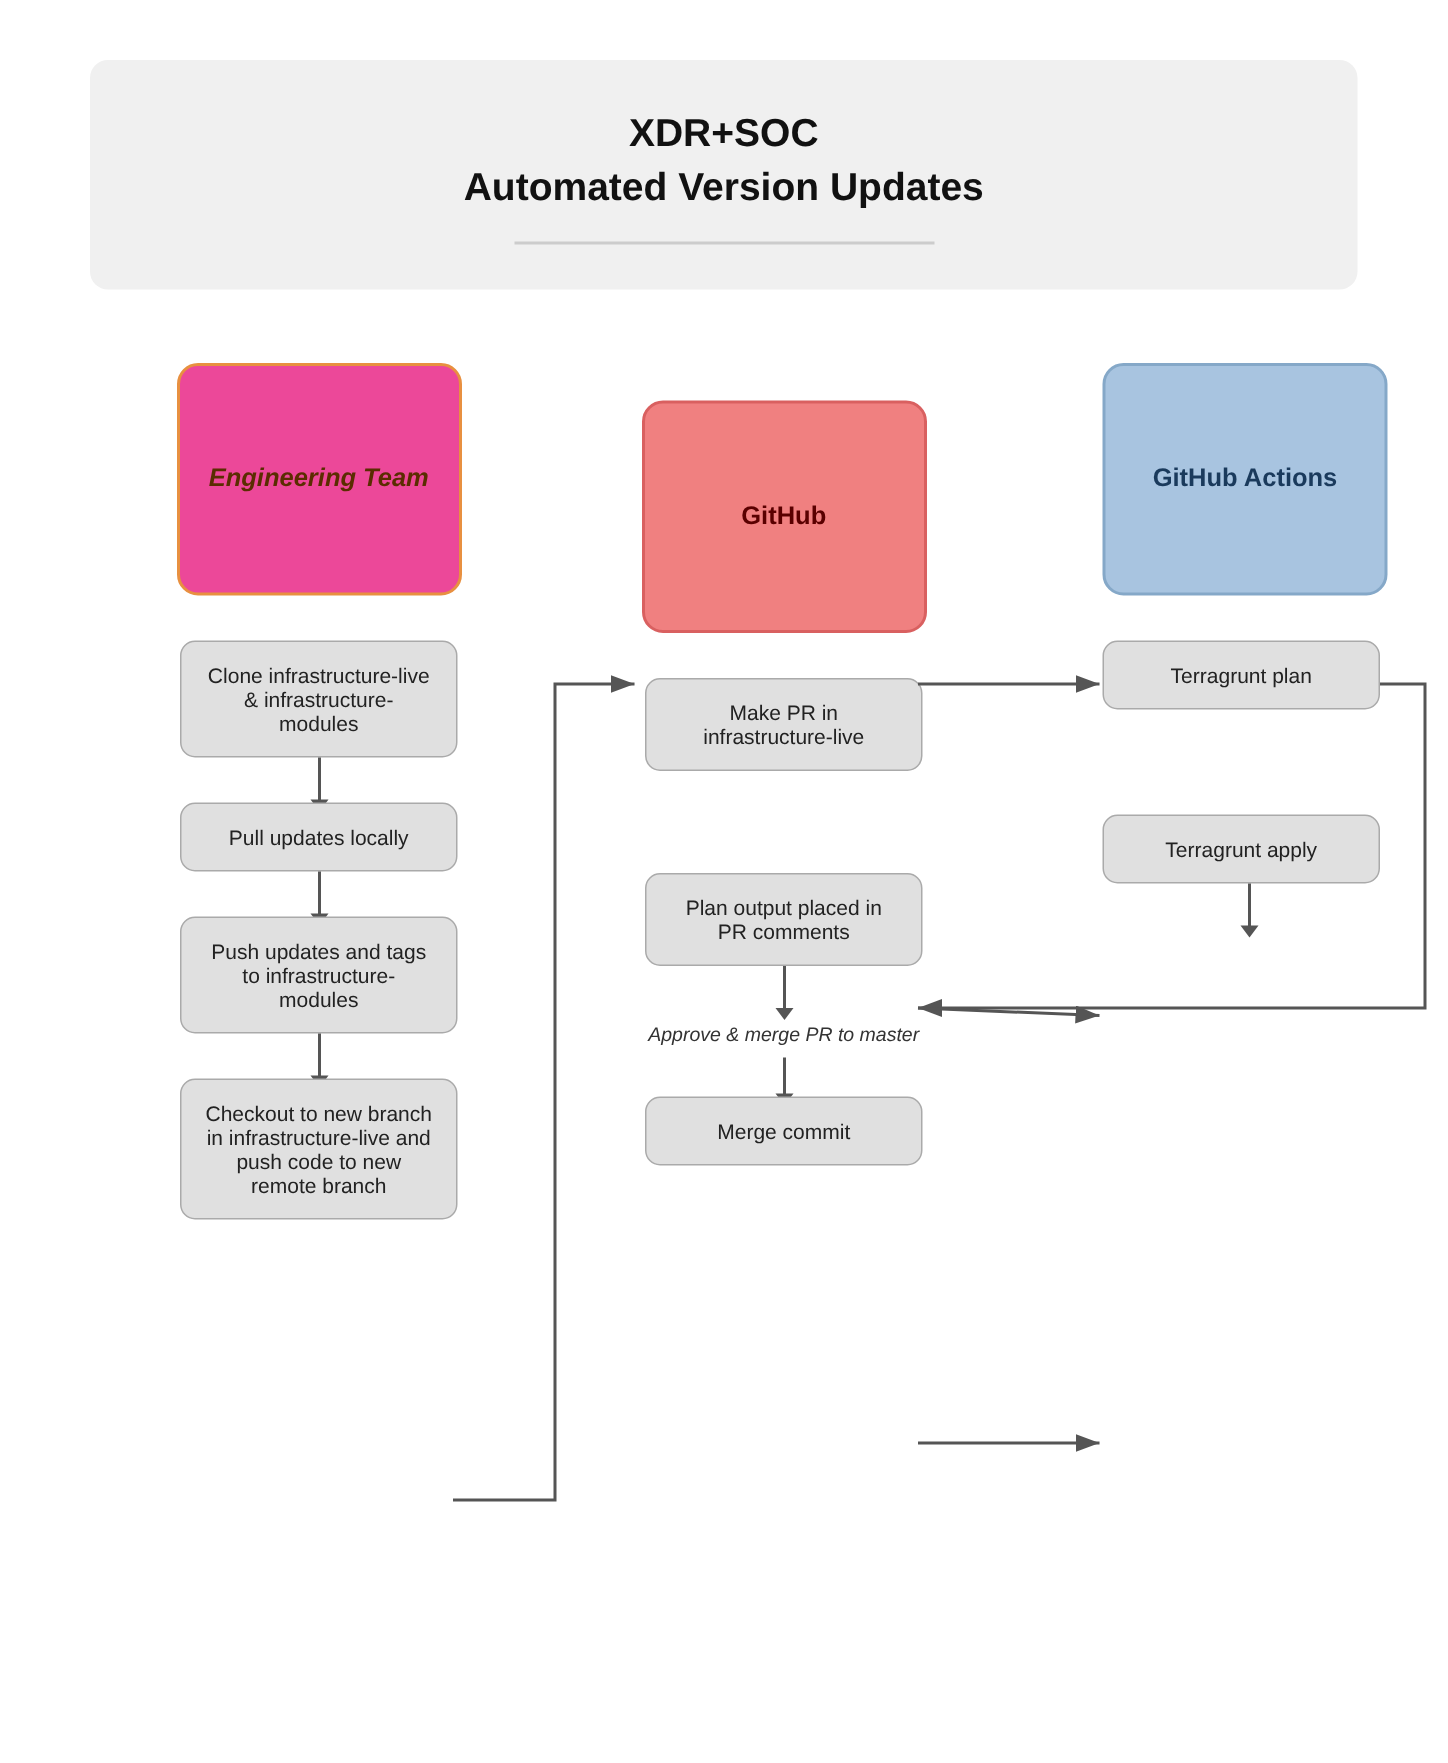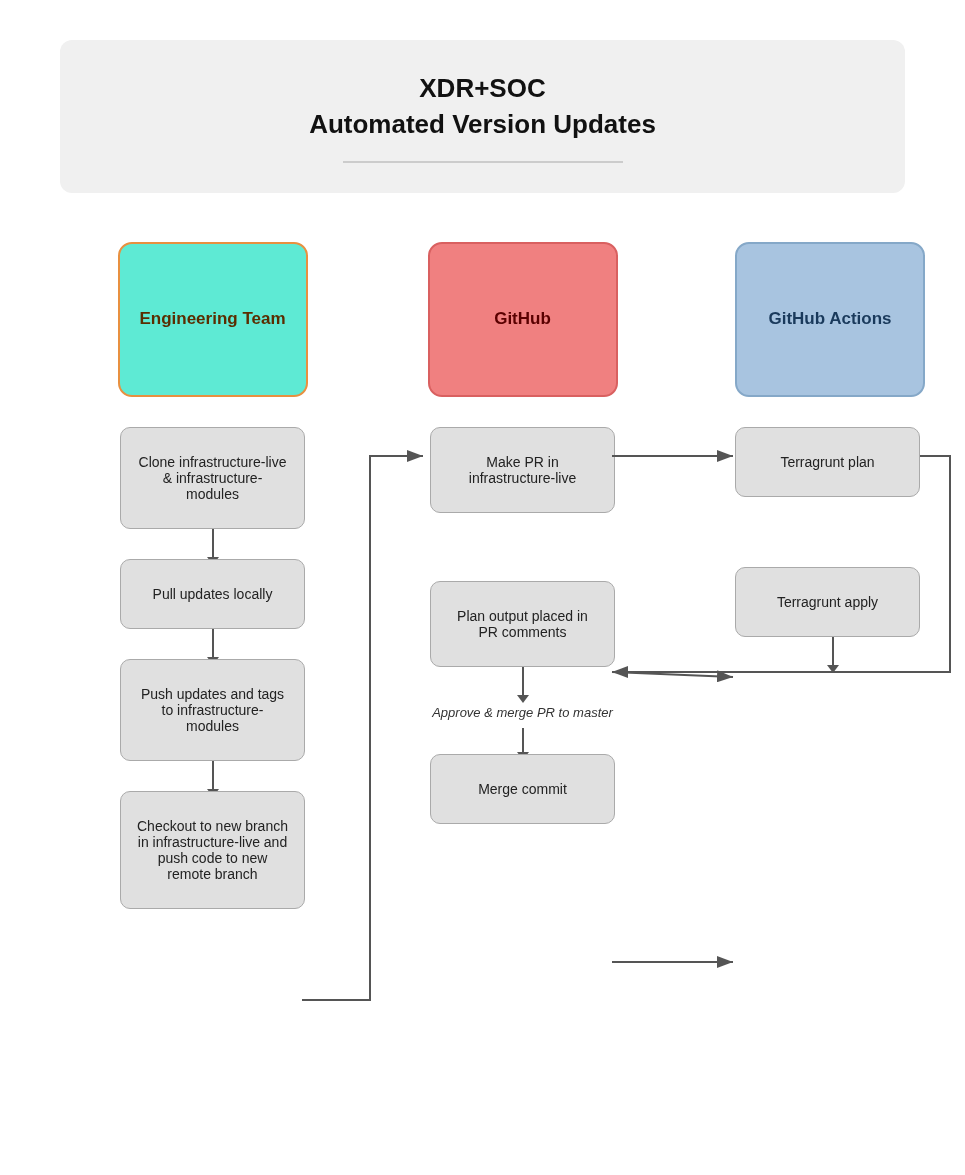--- a/index.html
+++ b/index.html
@@ -52,41 +52,43 @@
       border-radius: 14px;
       display: flex;
       align-items: center;
       justify-content: center;
       text-align: center;
       font-weight: 700;
       font-size: 17px;
       margin-bottom: 30px;
     }
     .lane-header.orange {
-      background: #5eead4;
+      background: #ec4899;
       border: 2px solid #e89040;
       color: #5a2d00;
+      font-style: italic;
     }
     .lane-header.red {
       background: #f08080;
       border: 2px solid #d96060;
       color: #5a0000;
+      margin-top: 25px;
     }
     .lane-header.blue {
       background: #a8c4e0;
       border: 2px solid #85a8c8;
       color: #1a3a5c;
     }
 
     
     .flow-box {
       background: #e0e0e0;
       border: 1.5px solid #aaa;
       border-radius: 10px;
-      padding: 26px 16px;
+      padding: 14px 16px;
       text-align: center;
       font-size: 14px;
       color: #222;
       width: 185px;
       position: relative;
     }
 
     
     .arrow-down {
       width: 2px;

